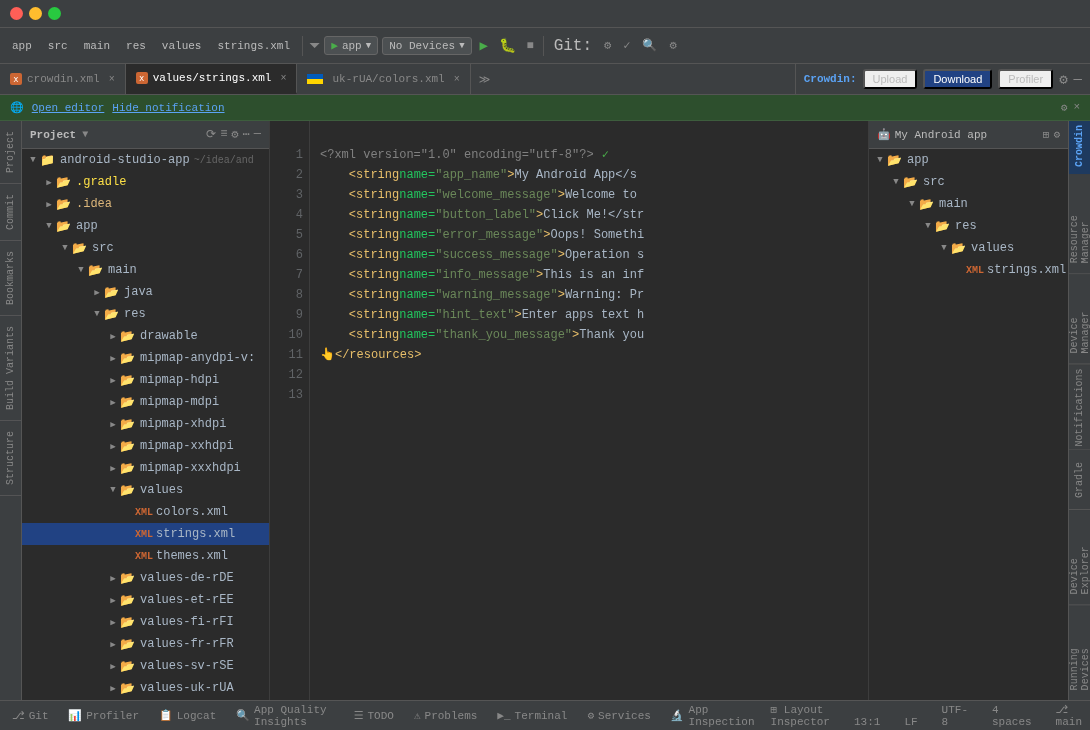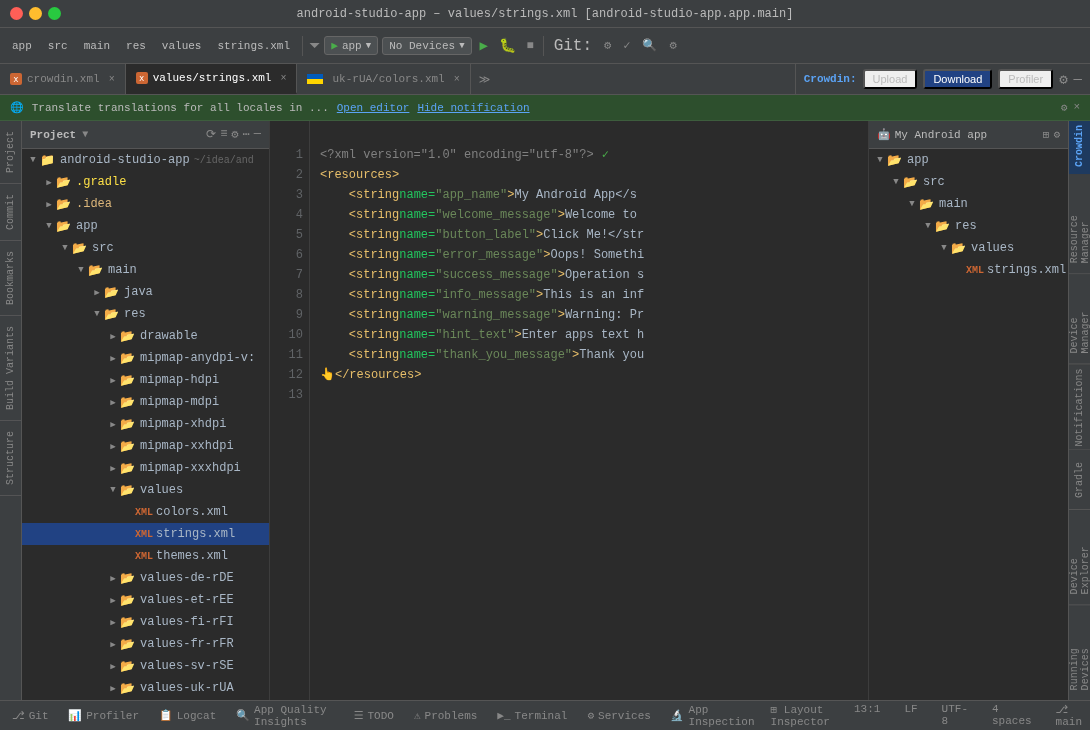--- a/index.html
+++ b/index.html
@@ -253,21 +253,21 @@
       align-items: center;
       gap: 4px;
       cursor: pointer;
       padding: 2px 4px;
       border-radius: 3px;
     }
     .bottom-status {
       margin-left: auto;
       display: flex;
       gap: 24px;
-      align-items: flex-start;
+      align-items: flex-end;
     }
     .status-item { color: #888; }
 
     
     .vtab {
       writing-mode: vertical-rl;
       transform: rotate(180deg);
       background: #3c3f41;
       color: #888;
       font-size: 10px;
@@ -324,21 +324,20 @@
   </style>
 </head>
 <body>
 
 <div class="title-bar">
   <div class="title-bar-buttons">
     <div class="tb-btn tb-close"></div>
     <div class="tb-btn tb-min"></div>
     <div class="tb-btn tb-max"></div>
   </div>
-  <span class="title-bar-title">android-studio-app – values/strings.xml [android-studio-app.app.main]</span>
 </div>
 
 <div class="toolbar">
   <span class="toolbar-item">app</span>
   <span class="toolbar-item">src</span>
   <span class="toolbar-item">main</span>
   <span class="toolbar-item">res</span>
   <span class="toolbar-item">values</span>
   <span class="toolbar-item">strings.xml</span>
   <div class="toolbar-sep"></div>
@@ -388,21 +387,20 @@
     <button class="crowdin-toolbar-btn">Upload</button>
     <button class="crowdin-toolbar-btn active">Download</button>
     <button class="crowdin-toolbar-btn">Profiler</button>
     <span style="color:#888;font-size:14px;cursor:pointer;">⚙</span>
     <span style="color:#888;font-size:14px;cursor:pointer;">—</span>
   </div>
 </div>
 
 <div class="notification-bar">
   <span style="color:#6a8759;">🌐</span>
-  <span>Translate translations for all locales in ...</span>
   <span class="crowdin-bar-link">Open editor</span>
   <span class="crowdin-bar-link">Hide notification</span>
   <div style="margin-left:auto;display:flex;gap:6px;">
     <span style="color:#888;cursor:pointer;">⚙</span>
     <span style="color:#888;cursor:pointer;">×</span>
   </div>
 </div>
 
 <div class="main-content" style="height: calc(730px - 28px - 36px - 30px - 26px - 30px); position:relative;">
 
@@ -614,23 +612,20 @@
         <div>13</div>
       </div>
 
       <div style="padding:4px 10px;font-size:12px;line-height:20px;flex:1;overflow:hidden;">
         <div>&nbsp;</div>
         <div class="xml-line">
           <span class="xml-decl">&lt;?xml version="1.0" encoding="utf-8"?&gt;</span>
           <span class="check-mark">✓</span>
         </div>
         <div class="xml-line">
-          <span class="xml-tag">&lt;resources&gt;</span>
-        </div>
-        <div class="xml-line">
           <span style="color:#a9b7c6;">&nbsp;&nbsp;&nbsp;&nbsp;</span>
             <span class="xml-tag">&lt;string</span>
           <span class="xml-attr"> name=</span>
             <span class="xml-val">"app_name"</span>
             <span class="xml-tag">&gt;</span>
           <span class="xml-text">My Android App&lt;/s</span>
         </div>
         <div class="xml-line">
           <span style="color:#a9b7c6;">&nbsp;&nbsp;&nbsp;&nbsp;</span>
             <span class="xml-tag">&lt;string</span>

